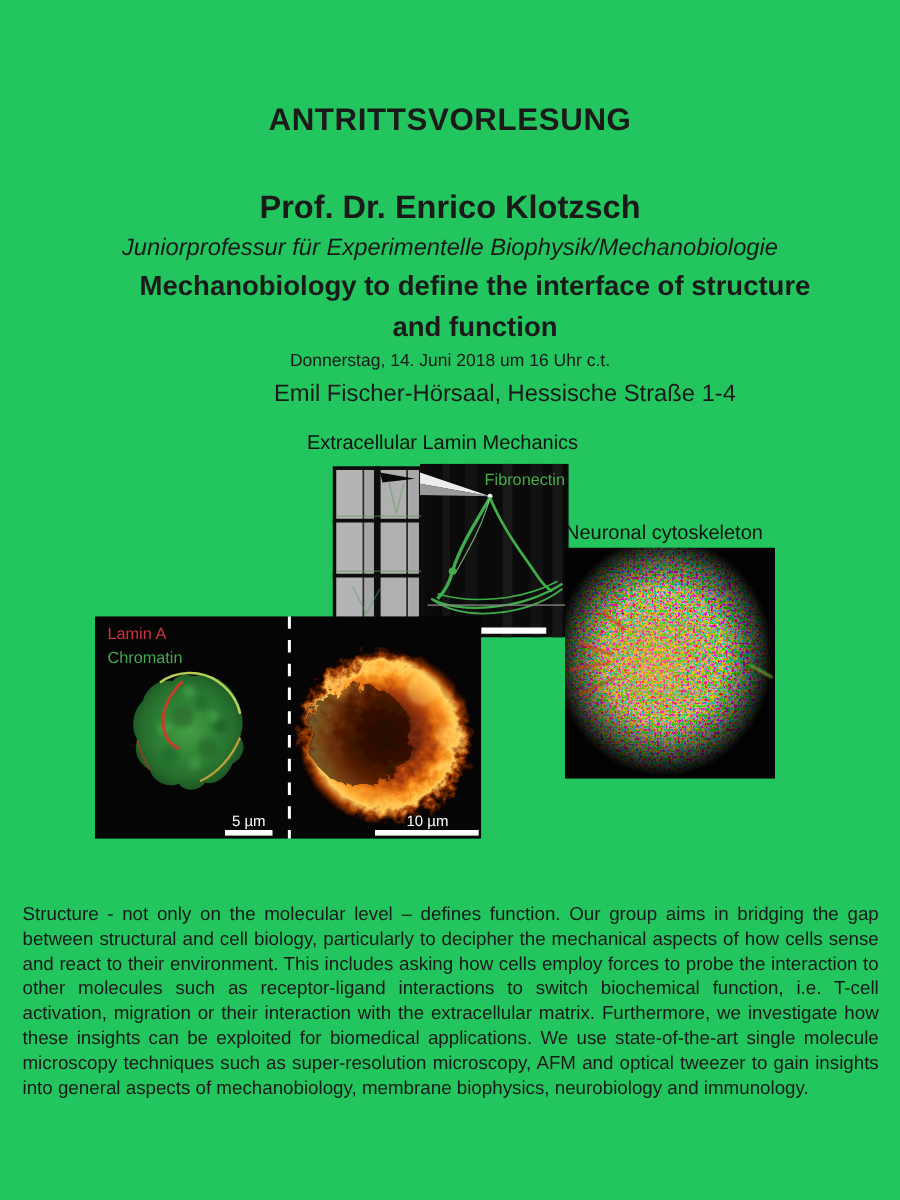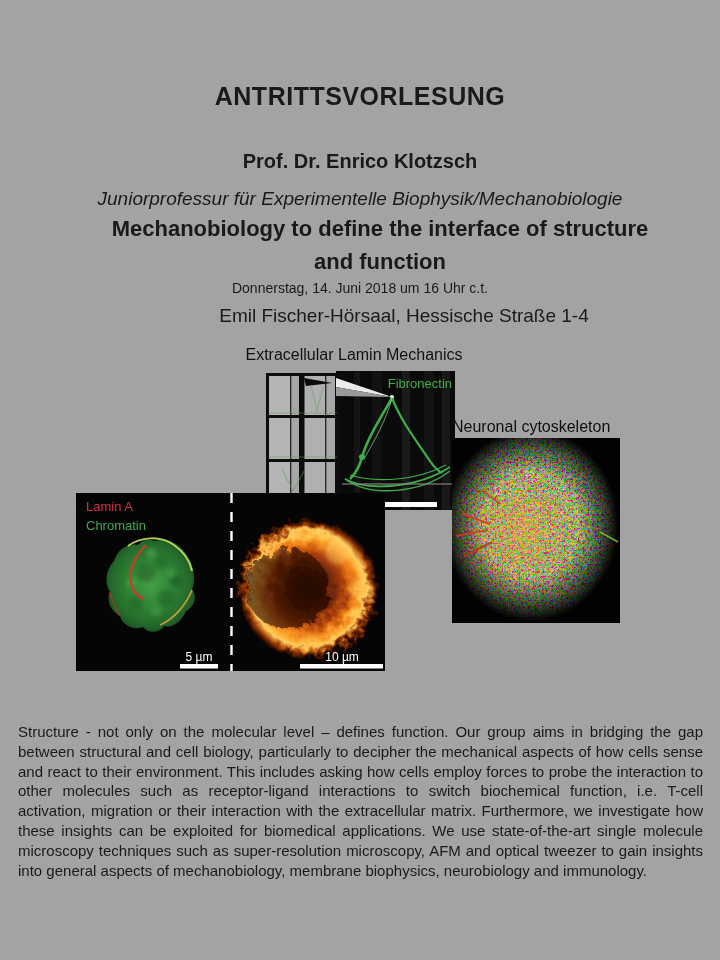--- a/index.html
+++ b/index.html
@@ -1,22 +1,22 @@
 <!DOCTYPE html>
 <html><head>
 <meta charset="utf-8">
 <style>
   html,body{margin:0;padding:0;background:#ffffff;}
   .poster{
-    position:relative;width:720px;height:960px;background:#a3a3a3;
+    position:relative;width:720px;height:960px;background:#22c55e;
     font-family:"Liberation Sans", sans-serif;color:#1a1a1a;overflow:hidden;
   }
   .ctr{position:absolute;left:0;width:720px;text-align:center;}
   .event-type{top:82px;font-size:25px;font-weight:bold;letter-spacing:.5px;}
-  .speaker{top:150px;font-size:20px;font-weight:bold;}
+  .speaker{top:150px;font-size:26px;font-weight:bold;}
   .chair{top:188px;font-size:19px;font-style:italic;}
   .lecture{top:212px;font-size:22px;font-weight:bold;line-height:33px;margin-left:20px;}
   .dateline{top:280px;font-size:14px;}
   .venueline{top:305px;font-size:19px;padding-left:44px;}
   .cap{position:absolute;font-size:16px;color:#111;}
   .cap-ecm{top:346px;left:174px;width:360px;text-align:center;}
   .cap-neuronal{top:418px;left:452px;width:175px;}
   .cap-tcell{top:448px;left:75px;width:230px;line-height:20px;}
   .fig{position:absolute;display:block;}
   .fig-ecm{left:266px;top:371px;z-index:1;}

